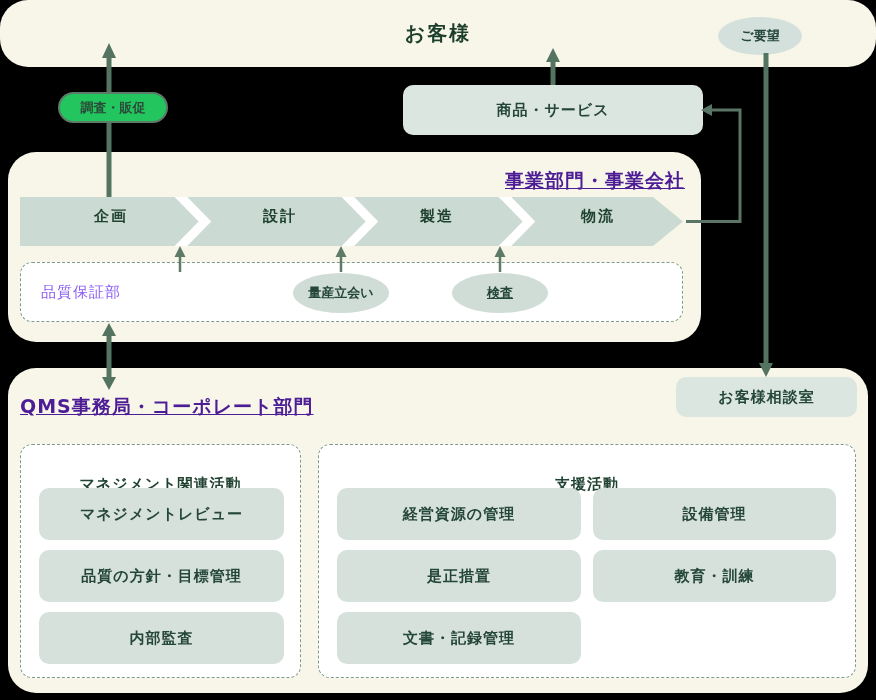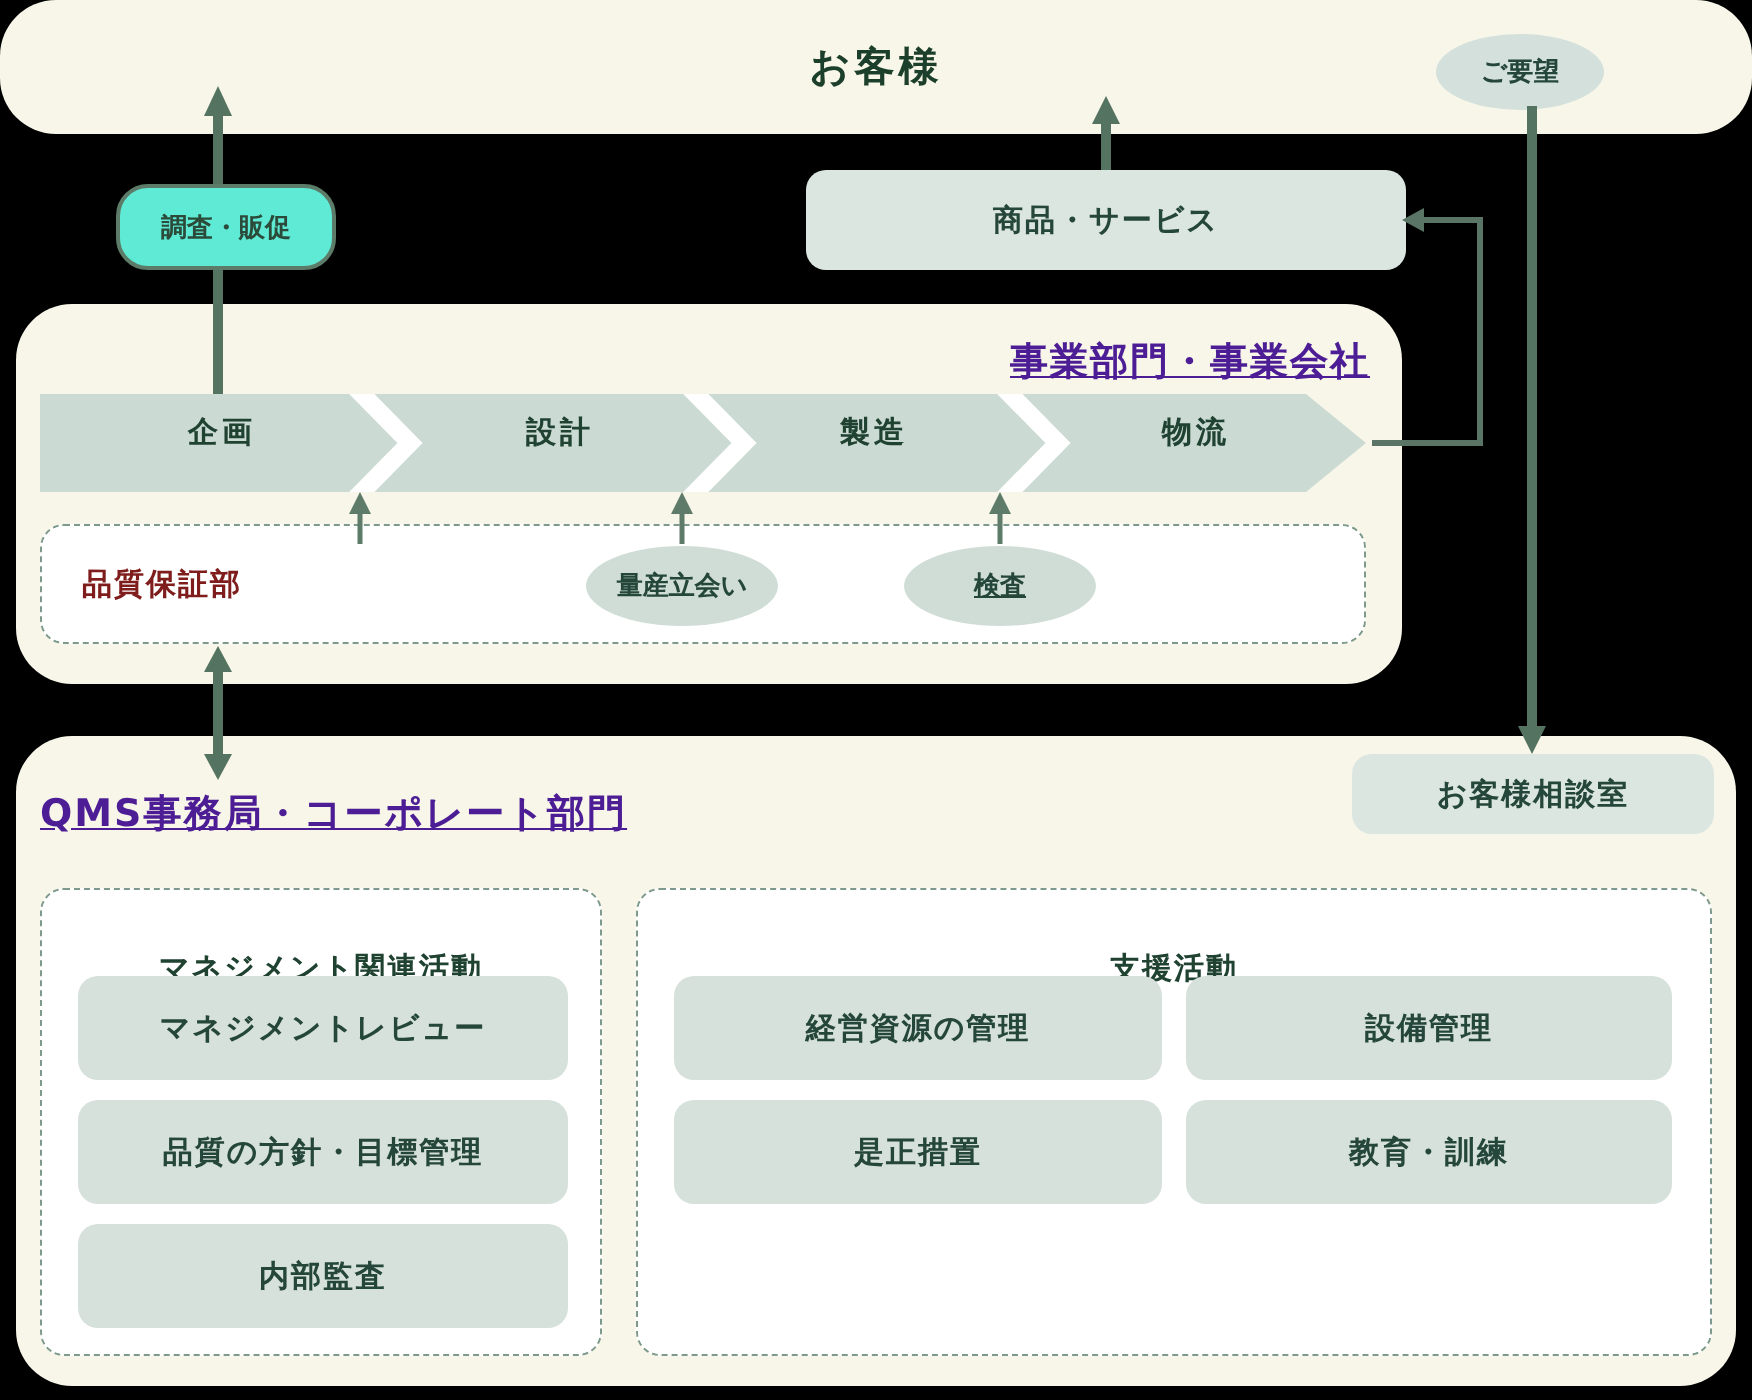--- a/index.html
+++ b/index.html
@@ -31,37 +31,37 @@
   
   .ellipse { position:absolute; border-radius:50%;
     display:flex; align-items:center; justify-content:center;
     font-size:13px; font-weight:bold; color:#25463a; }
   .request-ellipse { left:718px; top:17px; width:84px; height:38px; background:#d3e0db; }
   .act-ellipse { width:96px; height:40px; background:#cfddd6; top:121px; }
   .act-0 { left:124px; } .act-1 { left:285px; } .act-2 { left:444px;text-decoration:underline; }
   .act-0 { font-size:15px; }
 
   
-  .pill { position:absolute; left:58px; top:92px; width:110px; height:43px;
-    background:#5eead4; border:2px solid #5c7b68; border-radius:16px; z-index:5;
+  .pill { position:absolute; left:58px; top:92px; width:110px; height:31px;
+    background:#22c55e; border:2px solid #5c7b68; border-radius:16px; z-index:5;
     display:flex; align-items:center; justify-content:center;
     font-size:13px; font-weight:bold; color:#2b4a39; }
 
   
   .band-svg { position:absolute; left:12px; top:45px; width:663px; height:49px; }
   .step-label { position:absolute; top:45px; height:39px; width:140px;
     display:flex; align-items:center; justify-content:center;
     font-size:15px; font-weight:bold; color:#1f4231; letter-spacing:2px; }
   .step-0 { left:33px; } .step-1 { left:202px; } .step-2 { left:359px; } .step-3 { left:520px; }
 
   
   .dashed { position:absolute; background:#fff; border:1.5px dashed #7d9a8c; border-radius:12px; }
   .qa-box { left:12px; top:110px; width:663px; height:60px; }
   .qa-label { position:absolute; left:20px; top:0; height:100%;
-    display:flex; align-items:center; font-size:15px; font-weight:bold; color:#7f1d1d; letter-spacing:1px; }
+    display:flex; align-items:center; font-size:15px; font-weight:normal; color:#8b5cf6; letter-spacing:1px; }
 
   .mgmt-box { left:12px; top:76px; width:281px; height:234px; }
   .support-box { left:310px; top:76px; width:538px; height:234px; }
   .group-title { position:absolute; top:13px; left:0; width:100%; text-align:center;
     font-size:15px; font-weight:bold; color:#1f4231; letter-spacing:1px;margin-top:17px; }
   .item { position:absolute; height:52px; background:#d6e1db; border-radius:10px;
     display:flex; align-items:center; justify-content:center;
     font-size:15px; font-weight:bold; color:#25463a; letter-spacing:1px; }
   .mi { left:18px; width:245px; }
   .row-0 { top:43px; } .row-1 { top:105px; } .row-2 { top:167px; }
@@ -113,20 +113,21 @@
       <div class="item mi row-1">品質の方針・目標管理</div>
       <div class="item mi row-2">内部監査</div>
     </div>
 
     <div class="dashed support-box">
       <div class="group-title">支援活動</div>
       <div class="item sc-0 row-0">経営資源の管理</div>
       <div class="item sc-1 row-0">設備管理</div>
       <div class="item sc-0 row-1">是正措置</div>
       <div class="item sc-1 row-1">教育・訓練</div>
+      <div class="item sc-0 row-2">文書・記録管理</div>
     </div>
   </div>
 
   <svg class="overlay" viewBox="0 0 876 700" xmlns="http://www.w3.org/2000/svg">
 
     <g>
       <line x1="109" y1="197" x2="109" y2="56" stroke="#557361" stroke-width="5"></line>
       <polygon points="109,43 102,58 116,58" fill="#557361"></polygon>
     </g>
 

